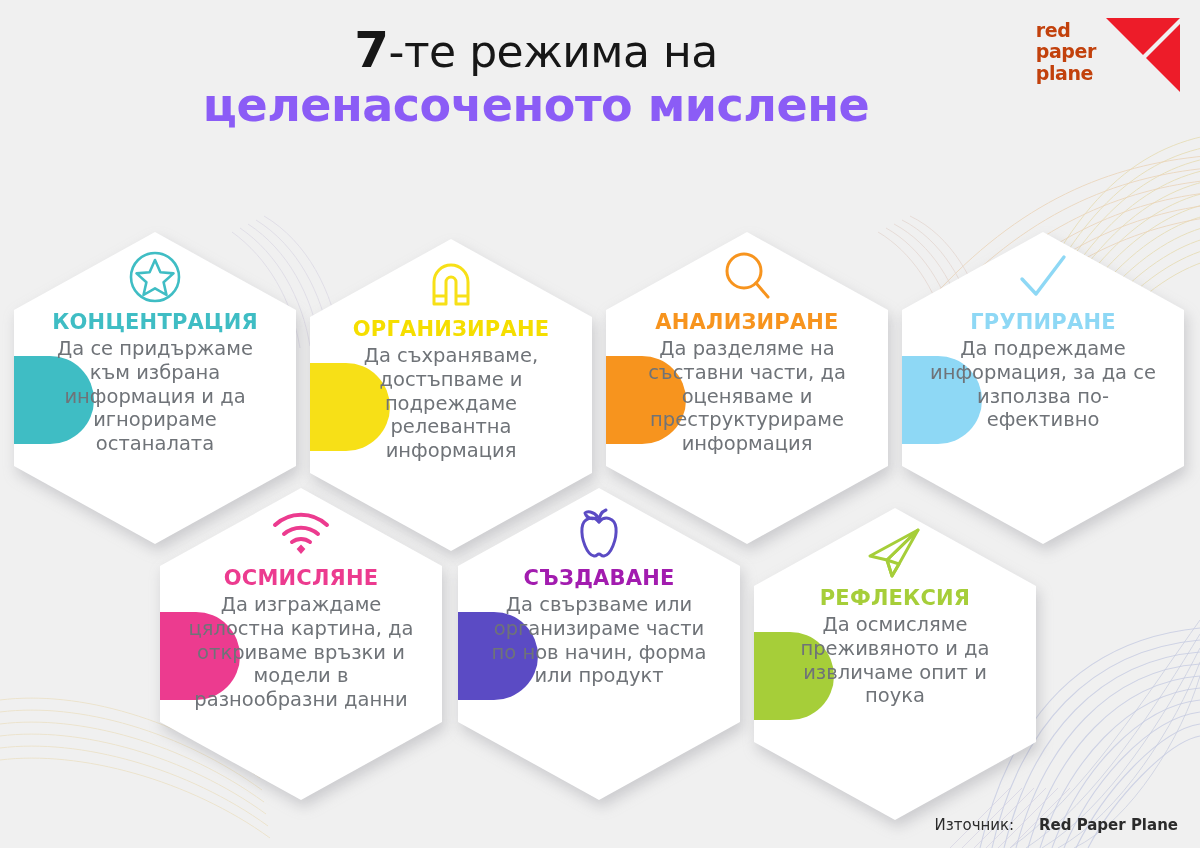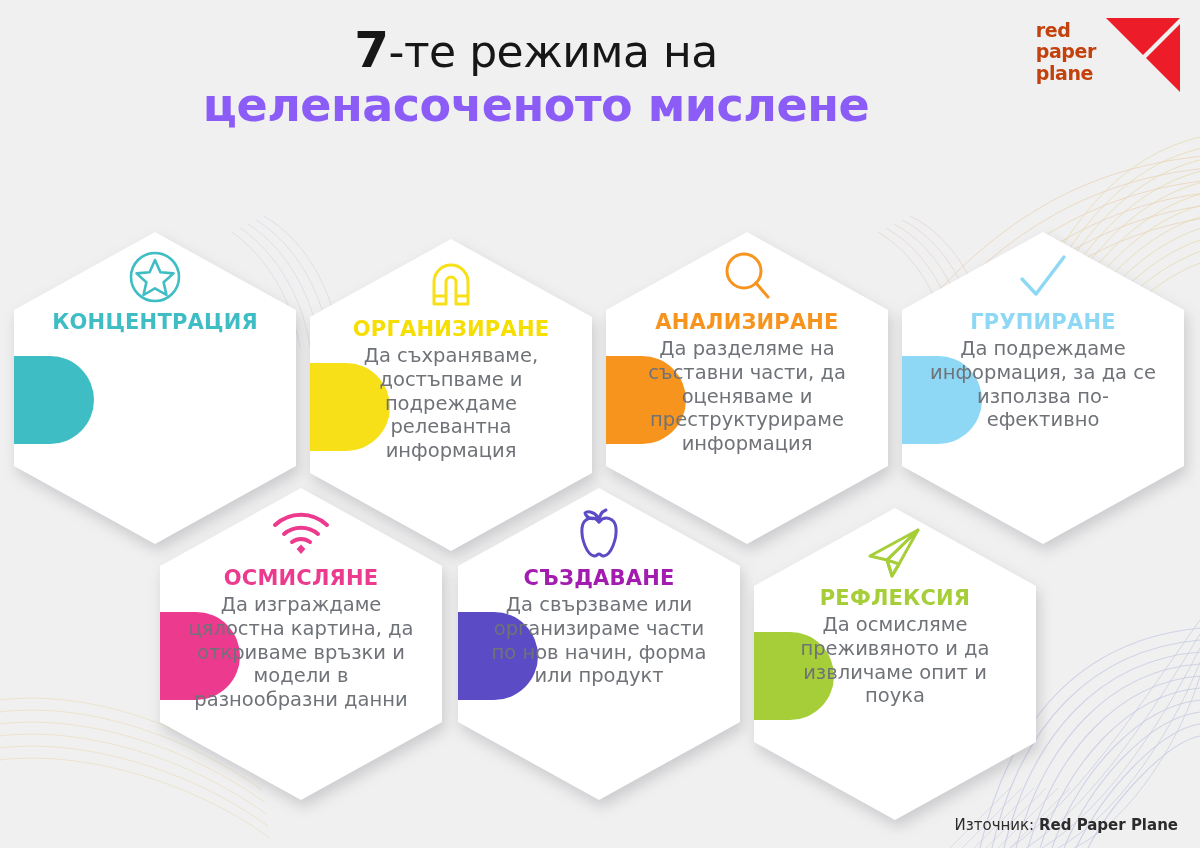--- a/index.html
+++ b/index.html
@@ -147,21 +147,21 @@
   
   .footer-source {
     position: absolute;
     right: 22px;
     bottom: 14px;
     font-size: 15px;
     color: #2b2b2b;
     z-index: 8;
     white-space: nowrap;
   }
-  .footer-source .src-brand { font-weight: 800; }
+  .footer-source .src-brand { font-weight: 800; margin-left: 20px; }
 </style>
 </head>
 <body>
 
 <svg id="bg-decor" viewBox="0 0 1200 848" xmlns="http://www.w3.org/2000/svg">
   <rect x="0" y="0" width="1200" height="848" fill="#f0f0f0"></rect>
 
   <g fill="none" stroke="#e6dcb4" stroke-width="1" opacity="0.85">
     <path d="M1000 380 C 1060 210, 1130 150, 1210 135"></path>
     <path d="M1000 392 C 1062 220, 1134 160, 1212 146"></path>
@@ -268,20 +268,21 @@
       <path d="M4,128 L40,128 A44,44 0 0 1 40,216 L4,216 Z" fill="#3FBDC4"></path>
     </svg>
     <div class="content">
       <div class="icon">
         <svg width="56" height="56" viewBox="0 0 56 56" fill="none" stroke="#3FBDC4" stroke-width="2.6">
           <circle cx="28" cy="28" r="24"></circle>
           <polygon points="28,11 33.4,23.2 46.5,24.4 36.6,33.2 39.5,46 28,39.3 16.5,46 19.4,33.2 9.5,24.4 22.6,23.2" stroke-linejoin="round"></polygon>
         </svg>
       </div>
       <div class="hex-title" style="color:#3FBDC4">КОНЦЕНТРАЦИЯ</div>
+      <div class="hex-desc">Да се придържаме към избрана информация и да игнорираме останалата</div>
     </div>
   </div>
 
   <div class="hex" id="hex-1">
     <svg class="shape" viewBox="0 0 290 320">
       <polygon points="145,4 286,82 286,238 145,316 4,238 4,82" fill="#ffffff"></polygon>
       <path d="M4,128 L40,128 A44,44 0 0 1 40,216 L4,216 Z" fill="#F7E017"></path>
     </svg>
     <div class="content">
       <div class="icon">

